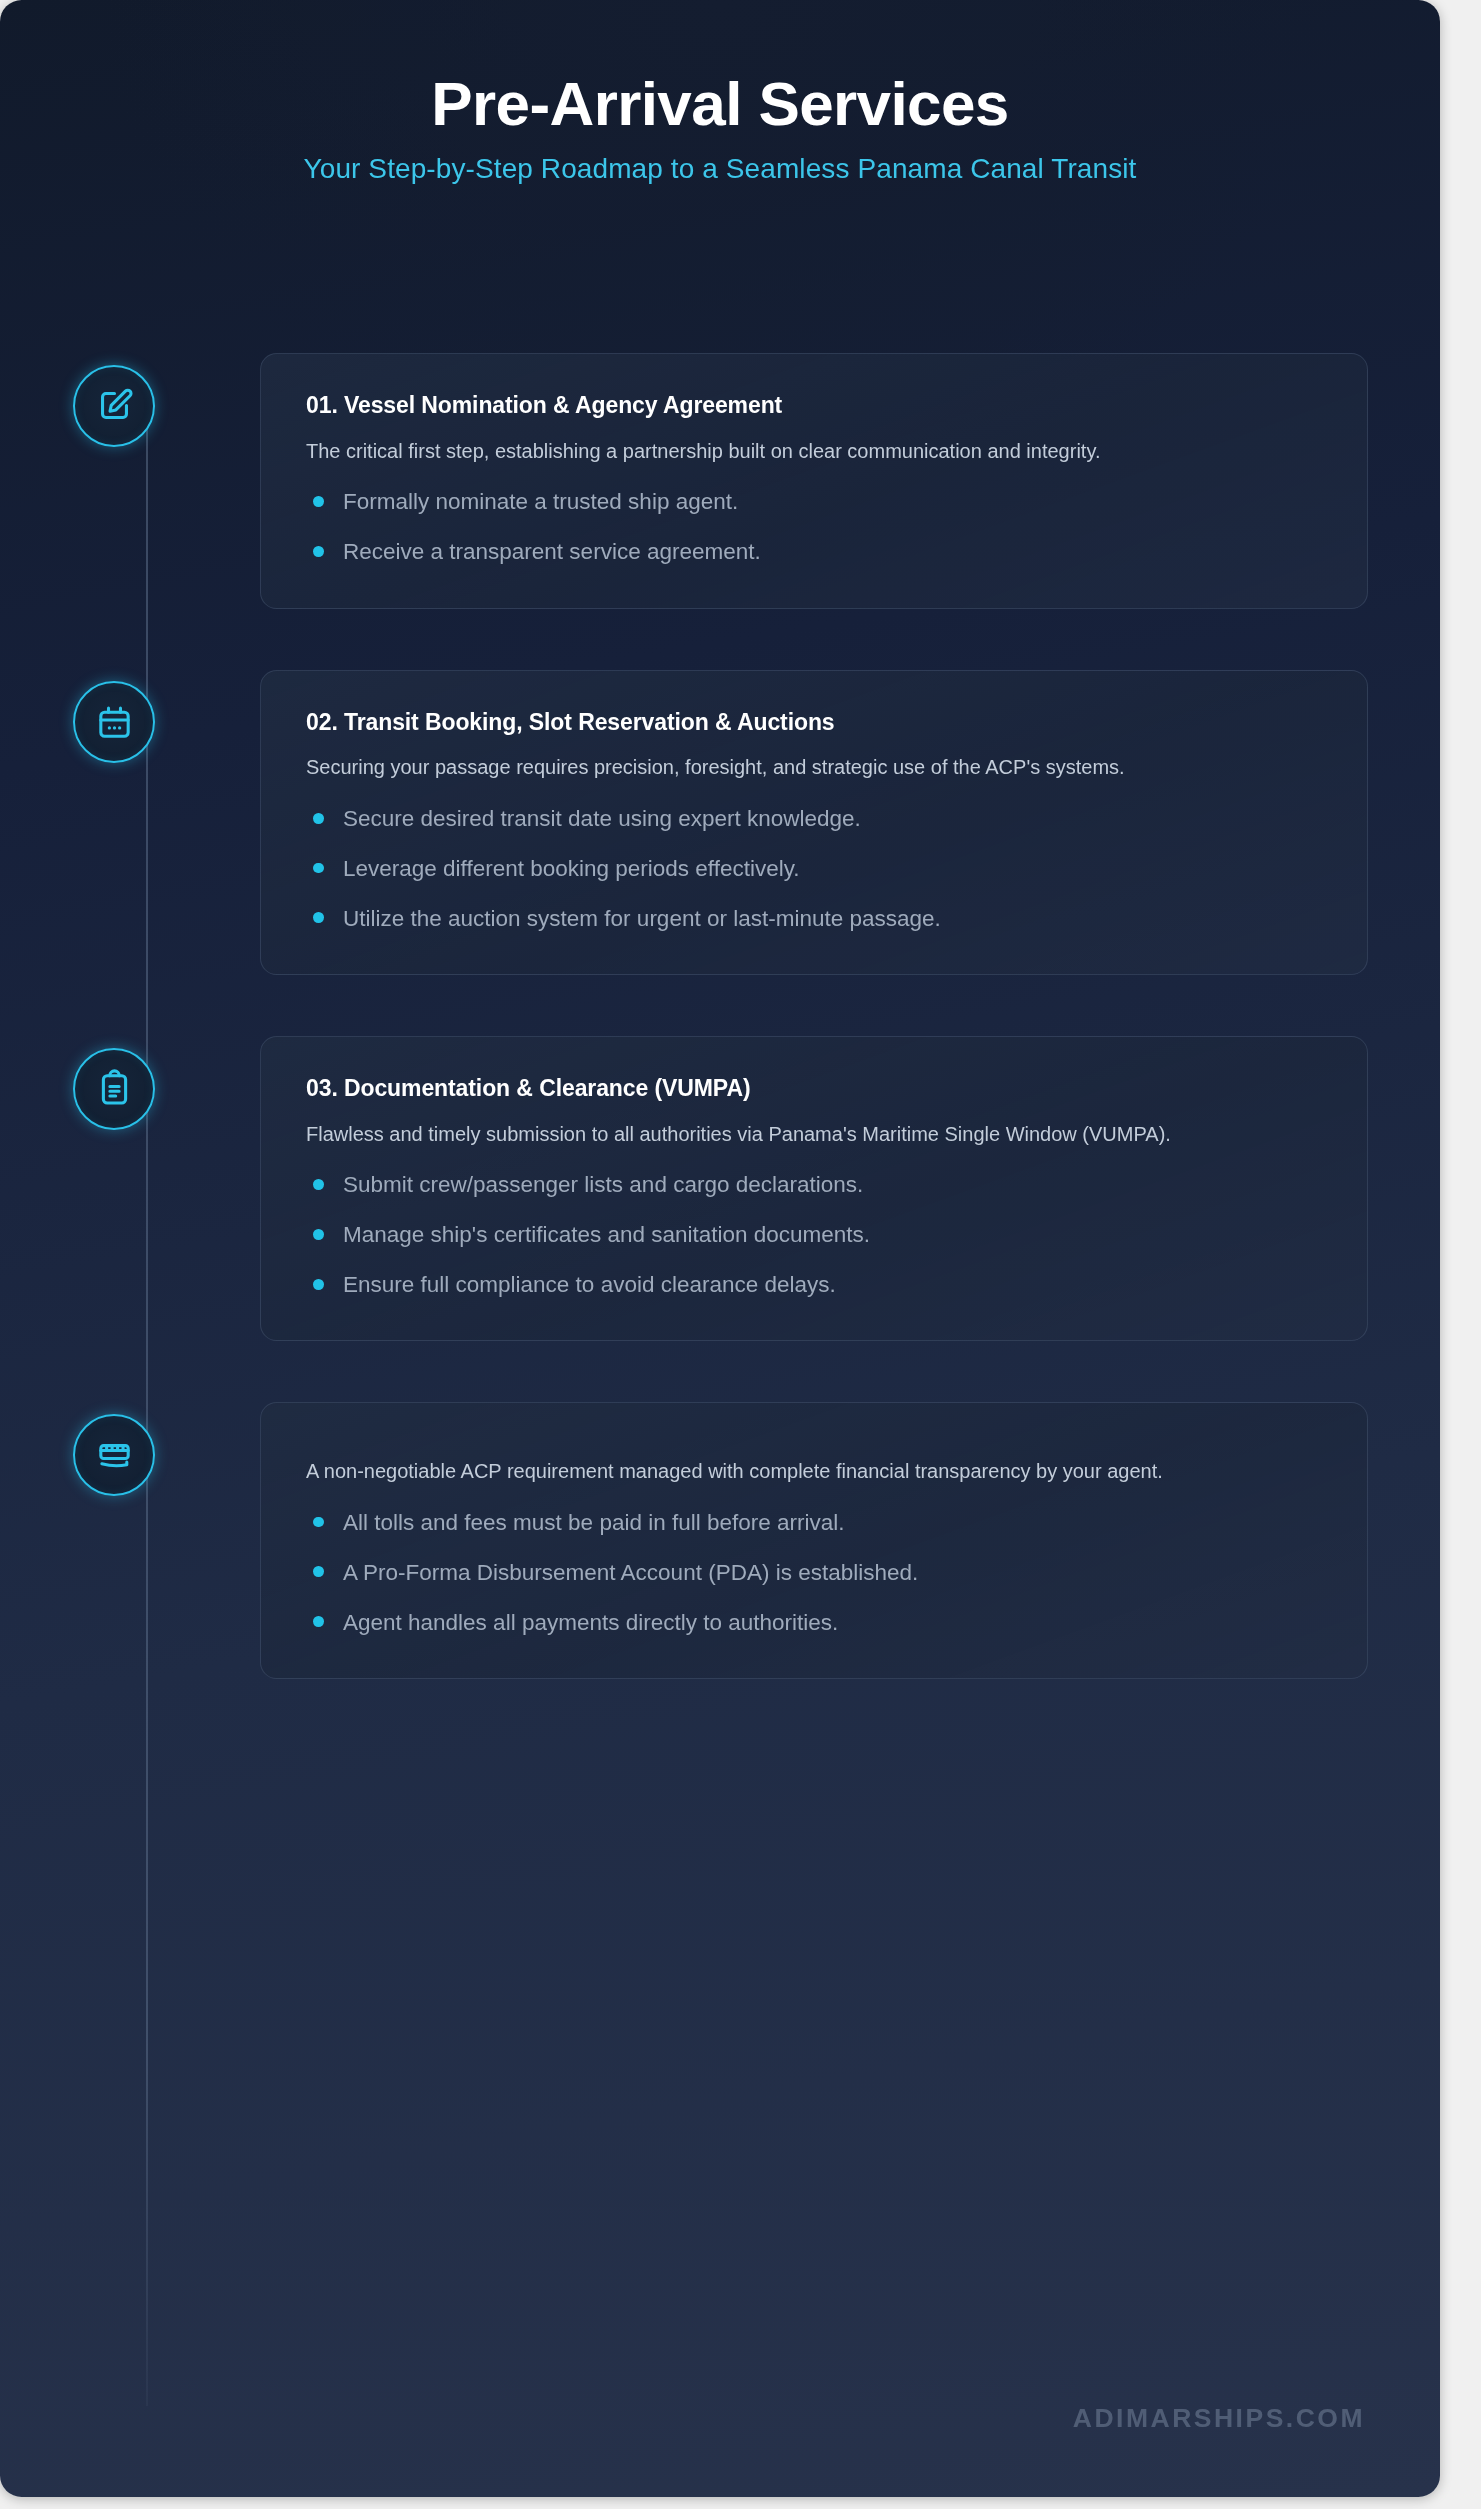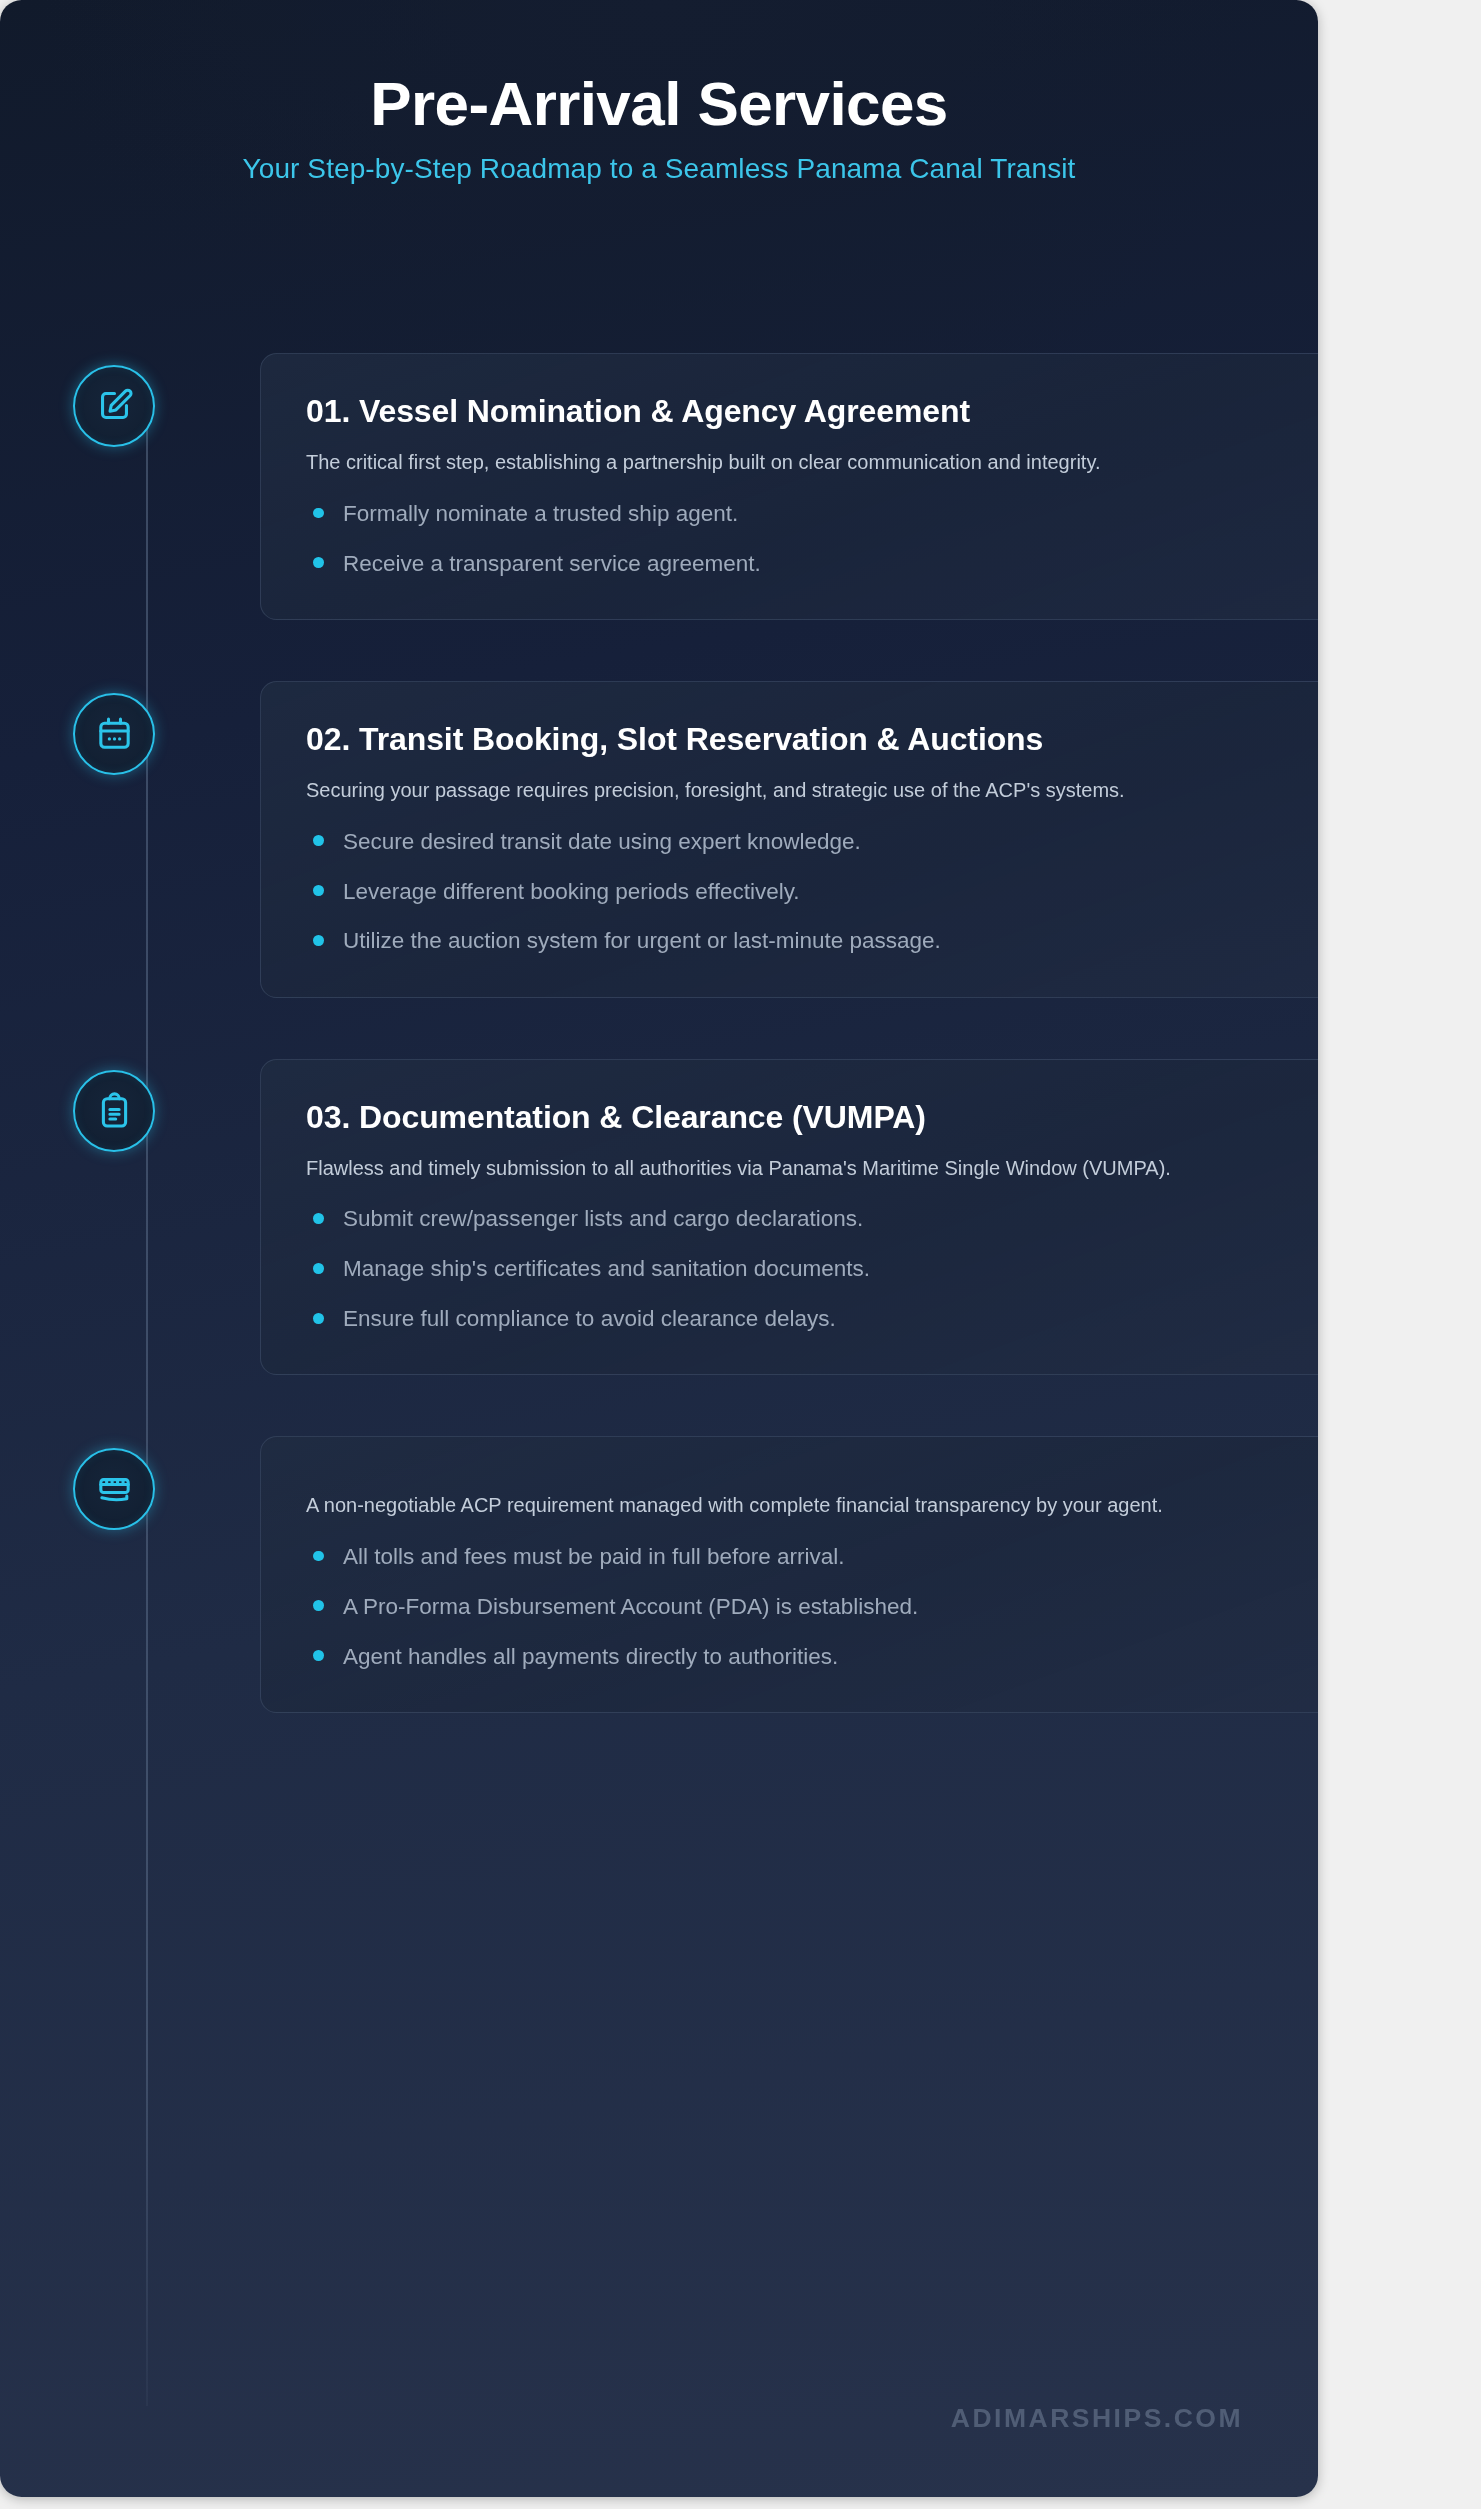--- a/index.html
+++ b/index.html
@@ -9,21 +9,21 @@
     height: 2509px;
     background: #f0f0f0;
     font-family: "Liberation Sans", sans-serif;
     overflow: hidden;
   }
 
   .page-frame {
     position: absolute;
     left: 0px;
     top: 0px;
-    width: 1318px;
+    width: 1440px;
     height: 2497px;
     border-radius: 21.6px;
     background:
       radial-gradient(ellipse 882px 686px at 50% 0%, #141d30 0%, rgba(20,29,48,0) 70%),
       linear-gradient(170deg, #111a2b 0%, #16203a 28%, #1f2b45 62%, #27324b 100%);
     overflow: hidden;
     box-shadow: 0 2px 11.8px rgba(0,0,0,0.25);
   }
 
   
@@ -98,21 +98,21 @@
     position: relative;
     width: 1108px;
     border-radius: 16.7px;
     border: 1px solid rgba(150,175,210,0.16);
     background: linear-gradient(160deg, rgba(32,44,66,0.78) 0%, rgba(28,39,60,0.70) 55%, rgba(34,45,68,0.62) 100%);
     padding: 37px 45px 41px 45px;
   }
 
   .card-title {
     color: #ffffff;
-    font-size: 32px;
+    font-size: 23px;
     font-weight: 700;
     line-height: 1.26;
     letter-spacing: -0.1px;
   }
 
   .card-desc {
     margin-top: 16.7px;
     color: #c3cdda;
     font-size: 20px;
     font-weight: 400;

